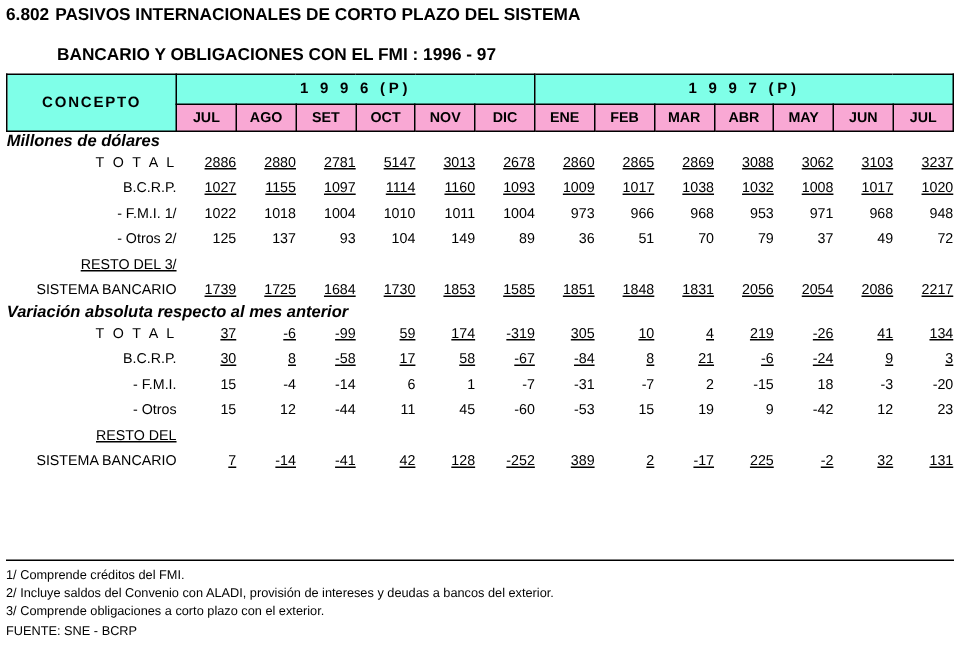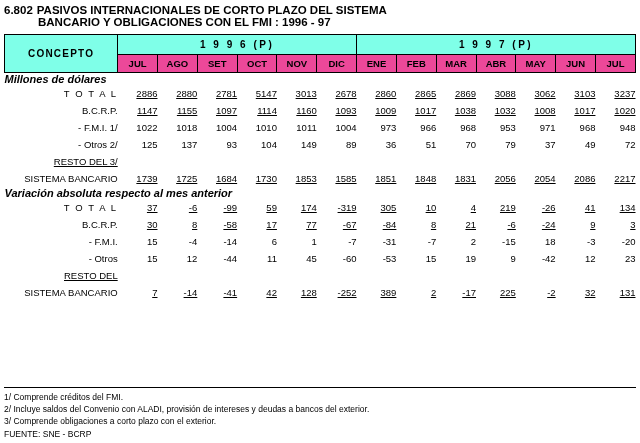--- a/index.html
+++ b/index.html
@@ -10,21 +10,21 @@
     font-size:10px;
     color:#000000;
     overflow:hidden;
   }
   .page { position:relative; width:640px; height:443px; }
 
   
   .title-block { padding:4px 0 2px 4px; }
   .title-line { font-weight:bold; font-size:11.5px; white-space:nowrap; }
   .title-line .num { margin-right:4px; }
-  .title-line2 { font-weight:bold; font-size:11.5px; margin-left:34px; margin-top:0; }
+  .title-line2 { font-weight:bold; font-size:11.5px; margin-left:34px; margin-top:15px; }
 
   
   table.main { border-collapse:collapse; width:632px; margin:4px 0 0 4px; table-layout:fixed; }
   table.main td, table.main th { padding:0; }
 
   .hdr-cell {
     background:#7fffe8;
     border:1px solid #000;
     text-align:center;
     font-weight:bold;
@@ -36,38 +36,38 @@
     background:#7fffe8;
     border:1px solid #000;
     text-align:center;
     font-weight:bold;
     font-size:10px;
     letter-spacing:1.2px;
     margin-left:16px;
   }
   .hdr-year { letter-spacing:2.5px; }
   .sub-cell {
-    background:#ec4899;
+    background:#f9a8d4;
     border:1px solid #000;
     text-align:center;
     font-weight:bold;
     font-size:9.5px;
     height:17px;
   }
 
   .body-cell { font-size:9.5px; text-align:right; padding:0 5px 0 0; height:17px; white-space:nowrap; }
   .lbl { font-size:9.5px; text-align:right; padding-left:4px; white-space:nowrap; height:17px; }
   .lbl-ind { padding-left:10px;margin-left:16px; }
   .lbl-ind2 { padding-left:4px; }
   .spaced { letter-spacing:1.6px; }
   .ul { text-decoration:underline; }
   .section-title { text-align:left; font-weight:bold; font-style:italic; font-size:11px; padding:7px 0 5px 0; }
 
   
-  .footnotes { position:absolute; left:4px; bottom:3px; font-size:8.5px; line-height:1.45; }
+  .footnotes { position:absolute; left:4px; bottom:17px; font-size:8.5px; line-height:1.45; }
   .footnotes div { white-space:nowrap; }
   .hrule { border:0; border-top:1px solid #000; margin:0 0 3px 0; width:632px; }
 </style>
 </head>
 <body>
 
 <div class="page">
 
   <div class="title-block">
     <div class="title-line">
@@ -131,21 +131,21 @@
       <td class="body-cell ul">2860</td>
       <td class="body-cell ul">2865</td>
       <td class="body-cell ul">2869</td>
       <td class="body-cell ul">3088</td>
       <td class="body-cell ul">3062</td>
       <td class="body-cell ul">3103</td>
       <td class="body-cell ul">3237</td>
     </tr>
     <tr>
       <td class="lbl lbl-ind">B.C.R.P.</td>
-      <td class="body-cell ul">1147</td>
+      <td class="body-cell ul">1027</td>
       <td class="body-cell ul">1155</td>
       <td class="body-cell ul">1097</td>
       <td class="body-cell ul">1114</td>
       <td class="body-cell ul">1160</td>
       <td class="body-cell ul">1093</td>
       <td class="body-cell ul">1009</td>
       <td class="body-cell ul">1017</td>
       <td class="body-cell ul">1038</td>
       <td class="body-cell ul">1032</td>
       <td class="body-cell ul">1008</td>
@@ -224,21 +224,21 @@
       <td class="body-cell ul">-26</td>
       <td class="body-cell ul">41</td>
       <td class="body-cell ul">134</td>
     </tr>
     <tr>
       <td class="lbl lbl-ind">B.C.R.P.</td>
       <td class="body-cell ul">30</td>
       <td class="body-cell ul">8</td>
       <td class="body-cell ul">-58</td>
       <td class="body-cell ul">17</td>
-      <td class="body-cell ul">77</td>
+      <td class="body-cell ul">58</td>
       <td class="body-cell ul">-67</td>
       <td class="body-cell ul">-84</td>
       <td class="body-cell ul">8</td>
       <td class="body-cell ul">21</td>
       <td class="body-cell ul">-6</td>
       <td class="body-cell ul">-24</td>
       <td class="body-cell ul">9</td>
       <td class="body-cell ul">3</td>
     </tr>
     <tr>

